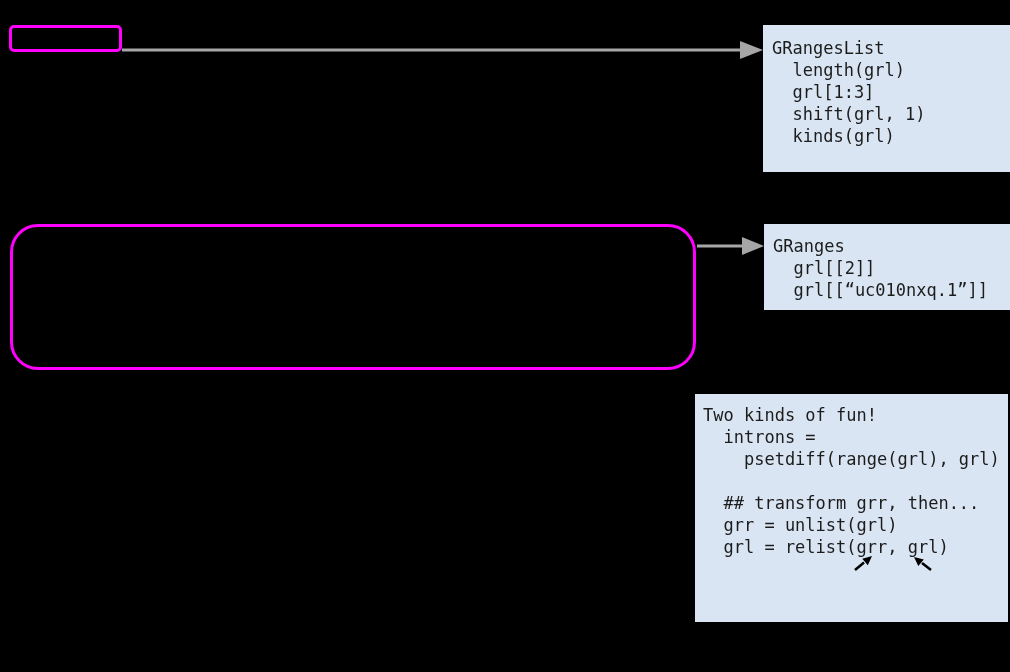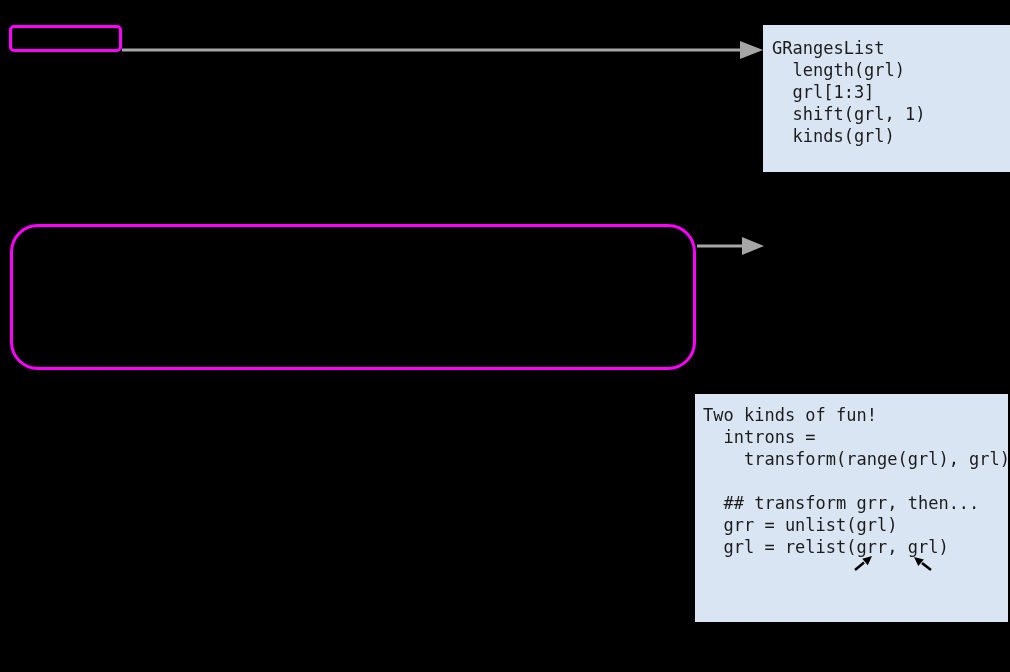--- a/index.html
+++ b/index.html
@@ -87,25 +87,30 @@
   <div class="outline-box" id="magenta-box-large"></div>
 
   <div class="code-box" id="grangeslist-box">
     <div class="code-line">GRangesList</div>
     <div class="code-line">  length(grl)</div>
     <div class="code-line">  grl[1:3]</div>
     <div class="code-line">  shift(grl, 1)</div>
     <div class="code-line">  kinds(grl)</div>
   </div>
 
+  <div class="code-box" id="granges-box">
+    <div class="code-line">GRanges</div>
+    <div class="code-line">  grl[[2]]</div>
+    <div class="code-line">  grl[[“uc010nxq.1”]]</div>
+  </div>
 
   <div class="code-box" id="fun-box">
     <div class="code-line">Two kinds of fun!</div>
     <div class="code-line">  introns =</div>
-    <div class="code-line">    transform(range(grl), grl)</div>
+    <div class="code-line">    psetdiff(range(grl), grl)</div>
     <div class="code-line"></div>
     <div class="code-line">  ## transform grr, then...</div>
     <div class="code-line">  grr = unlist(grl)</div>
     <div class="code-line">  grl = relist(grr, grl)</div>
   </div>
 
   <svg id="arrow-layer" viewBox="0 0 1010 672" xmlns="http://www.w3.org/2000/svg">
 
     <g>
       <line x1="122" y1="50" x2="741" y2="50" stroke="#a6a6a6" stroke-width="3"></line>

